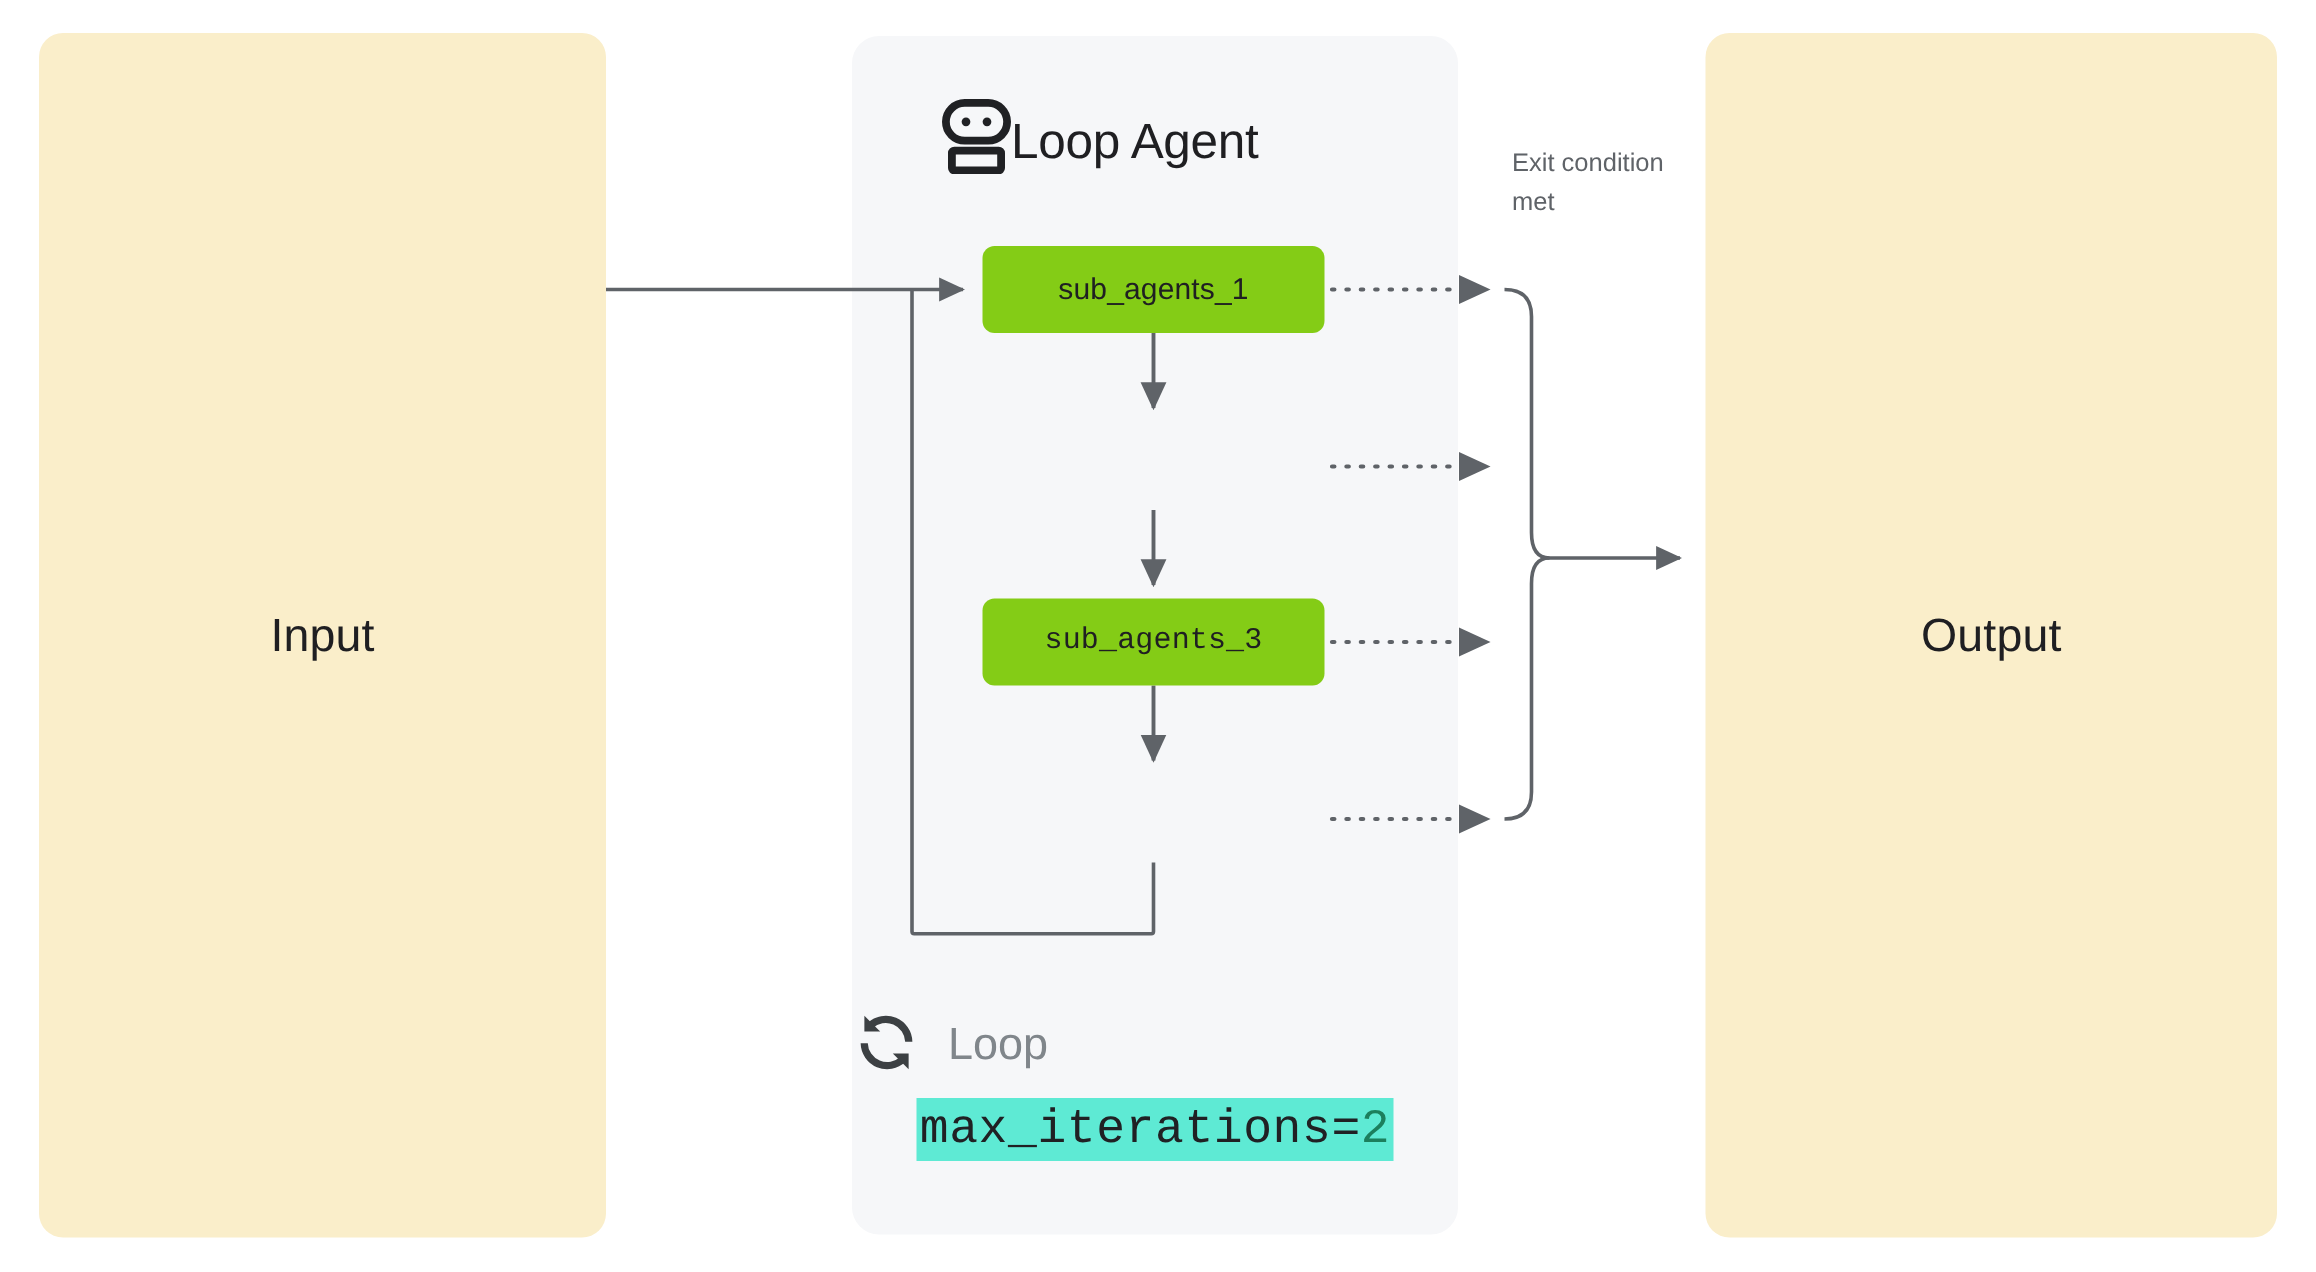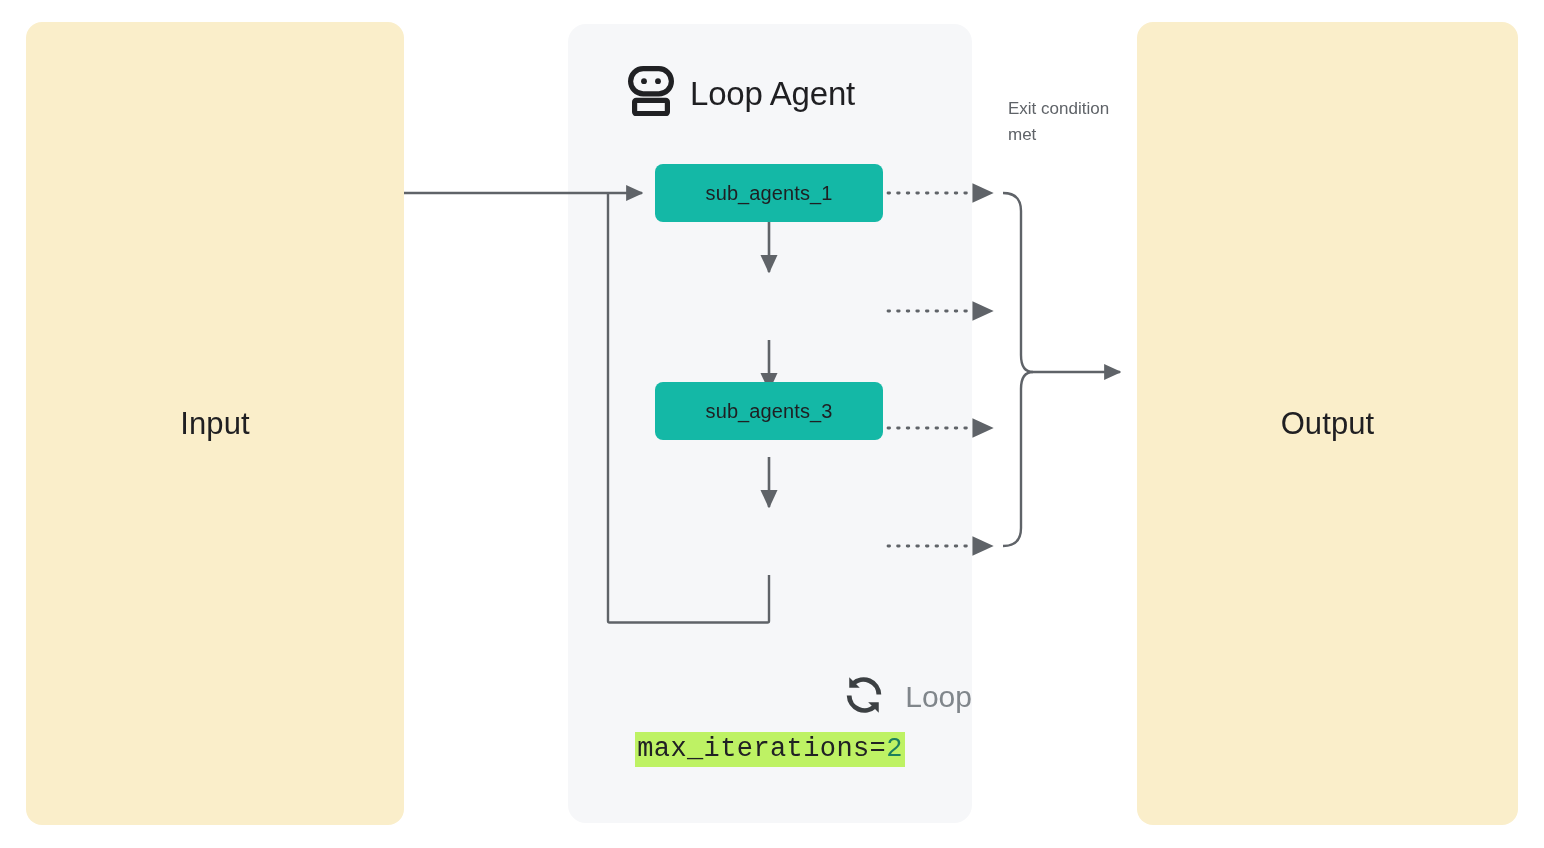--- a/index.html
+++ b/index.html
@@ -51,52 +51,51 @@
   }
 
   
   #loop-agent-header {
     position: absolute;
     left: 628px;
     top: 62px;
     height: 62px;
     display: flex;
     align-items: center;
-    gap: 16px;
   }
   #loop-agent-title {
     font-size: 33px;
     font-weight: 500;
     color: #1f1f22;
     letter-spacing: -0.2px;
     line-height: 1;
   }
   .robot-icon { display: block; }
 
   
   .agent-box {
     position: absolute;
     left: 655px;
     width: 228px;
     height: 58px;
-    background: #14b8a6;
+    background: #84cc16;
     border-radius: 8px;
     display: flex;
     align-items: center;
     justify-content: center;
   }
   .agent-box-label {
     font-size: 20px;
     color: #1f1f22;
     line-height: 1;
     letter-spacing: 0.1px;
   }
   #agent-box-0 { top: 164px; }
   #agent-box-1 { top: 282px; }
-  #agent-box-2 { top: 382px; }
+  #agent-box-2 { top: 399px; font-family: Liberation Mono, monospace; }
   #agent-box-3 { top: 517px; }
 
   
   #exit-condition-label {
     position: absolute;
     left: 1008px;
     top: 96px;
     width: 110px;
     font-size: 17px;
     line-height: 26px;
@@ -107,38 +106,38 @@
   #loop-footer {
     position: absolute;
     left: 568px;
     top: 668px;
     width: 404px;
     text-align: center;
   }
   #loop-footer-row {
     display: flex;
     align-items: center;
-    justify-content: flex-end;
+    justify-content: flex-start;
     gap: 18px;
     height: 58px;
   }
   #loop-label {
     font-size: 30px;
     color: #80868b;
     line-height: 1;
     font-weight: 400;
   }
   #loop-config {
     margin-top: 6px;
     font-family: "Liberation Mono", "DejaVu Sans Mono", monospace;
-    font-size: 27px;
+    font-size: 32px;
     color: #202124;
     letter-spacing: 0.4px;
     display: inline-block;
-    background: #bef264;
+    background: #5eead4;
     padding: 0 2px;
     line-height: 1.3;
   }
   #loop-config-value { color: #1c7f5d; }
 
   
   #connectors {
     position: absolute;
     left: 0; top: 0;
     width: 1544px;

